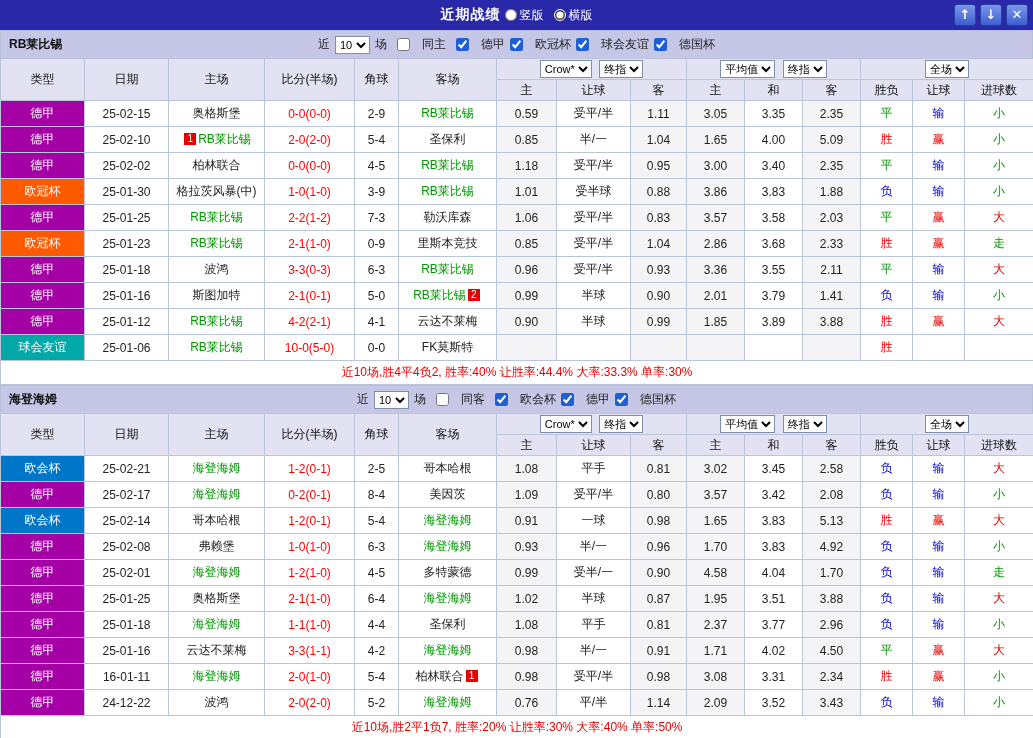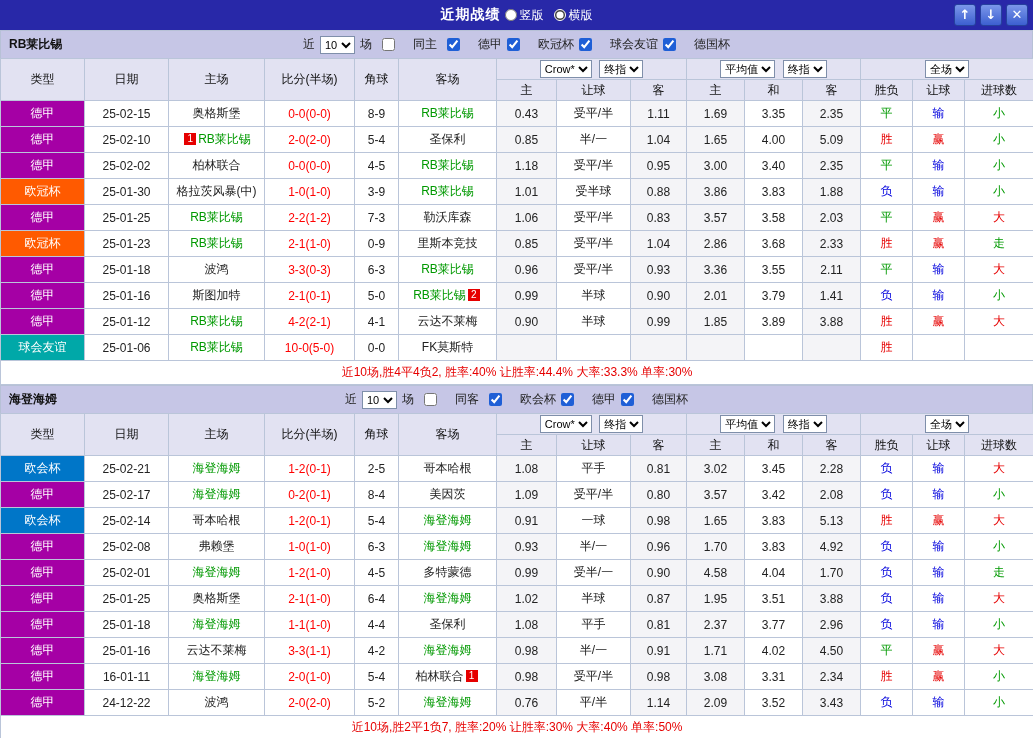--- a/index.html
+++ b/index.html
@@ -40,21 +40,21 @@
     background: #c6c6e6;
     border: 1px solid #b7c1d6; border-bottom: none;
     display: flex; align-items: center; position: relative;
   }
   .team-name { position: absolute; left: 8px; font-weight: bold; color: #111; }
   .filters { margin: 0 auto; display: flex; align-items: center; gap: 5px; }
   select {
     font-size: 11px; height: 18px; border: 1px solid #7f8faa; background: #fff;
     font-family: "Liberation Sans", "DejaVu Sans", sans-serif;
   }
-  .chk { display: inline-flex; align-items: center; gap: 18px; margin-left: 5px; cursor: pointer; }
+  .chk { display: inline-flex; align-items: center; gap: 12px; margin-left: 5px; cursor: pointer; }
   input[type=checkbox] { width: 13px; height: 13px; margin: 0; accent-color: #1f5fd6; }
   
   table { border-collapse: collapse; table-layout: fixed; width: 1033px; background: #fff; }
   th, td {
     border: 1px solid #bac5d9; text-align: center;
     white-space: nowrap; overflow: hidden; padding: 0;
   }
   thead th { background: #e2e2f2; font-weight: normal; font-size: 12px; height: 21px; color: #111; }
   .sel-th select { margin: 0 2px; }
   tbody td { height: 26px; font-size: 12px; }
@@ -177,26 +177,26 @@
           <th>让球</th>
           <th>进球数</th>
         </tr>
       </thead>
       <tbody>
           <tr>
             <td class="type-cell" style="color: rgb(255, 255, 255); background: rgb(165, 0, 165);">德甲</td>
             <td>25-02-15</td>
             <td><span>奥格斯堡</span></td>
             <td class="score">0-0(0-0)</td>
-            <td>8-9</td>
-            <td><span class="hl">RB莱比锡</span></td>
-            <td class="shade">0.43</td>
+            <td>2-9</td>
+            <td><span class="hl">RB莱比锡</span></td>
+            <td class="shade">0.59</td>
             <td>受平/半</td>
             <td class="shade">1.11</td>
-            <td class="shade">1.69</td>
+            <td class="shade">3.05</td>
             <td>3.35</td>
             <td class="shade">2.35</td>
             <td style="color: rgb(0, 153, 0);">平</td>
             <td style="color: rgb(0, 0, 221);">输</td>
             <td style="color: rgb(0, 153, 0);">小</td>
           </tr>
           <tr>
             <td class="type-cell" style="color: rgb(255, 255, 255); background: rgb(165, 0, 165);">德甲</td>
             <td>25-02-10</td>
             <td><span class="badge">1</span><span class="hl">RB莱比锡</span></td>
@@ -439,21 +439,21 @@
             <td>25-02-21</td>
             <td><span class="hl">海登海姆</span></td>
             <td class="score">1-2(0-1)</td>
             <td>2-5</td>
             <td><span>哥本哈根</span></td>
             <td class="shade">1.08</td>
             <td>平手</td>
             <td class="shade">0.81</td>
             <td class="shade">3.02</td>
             <td>3.45</td>
-            <td class="shade">2.28</td>
+            <td class="shade">2.58</td>
             <td style="color: rgb(0, 0, 221);">负</td>
             <td style="color: rgb(0, 0, 221);">输</td>
             <td style="color: rgb(230, 0, 0);">大</td>
           </tr>
           <tr>
             <td class="type-cell" style="color: rgb(255, 255, 255); background: rgb(165, 0, 165);">德甲</td>
             <td>25-02-17</td>
             <td><span class="hl">海登海姆</span></td>
             <td class="score">0-2(0-1)</td>
             <td>8-4</td>

